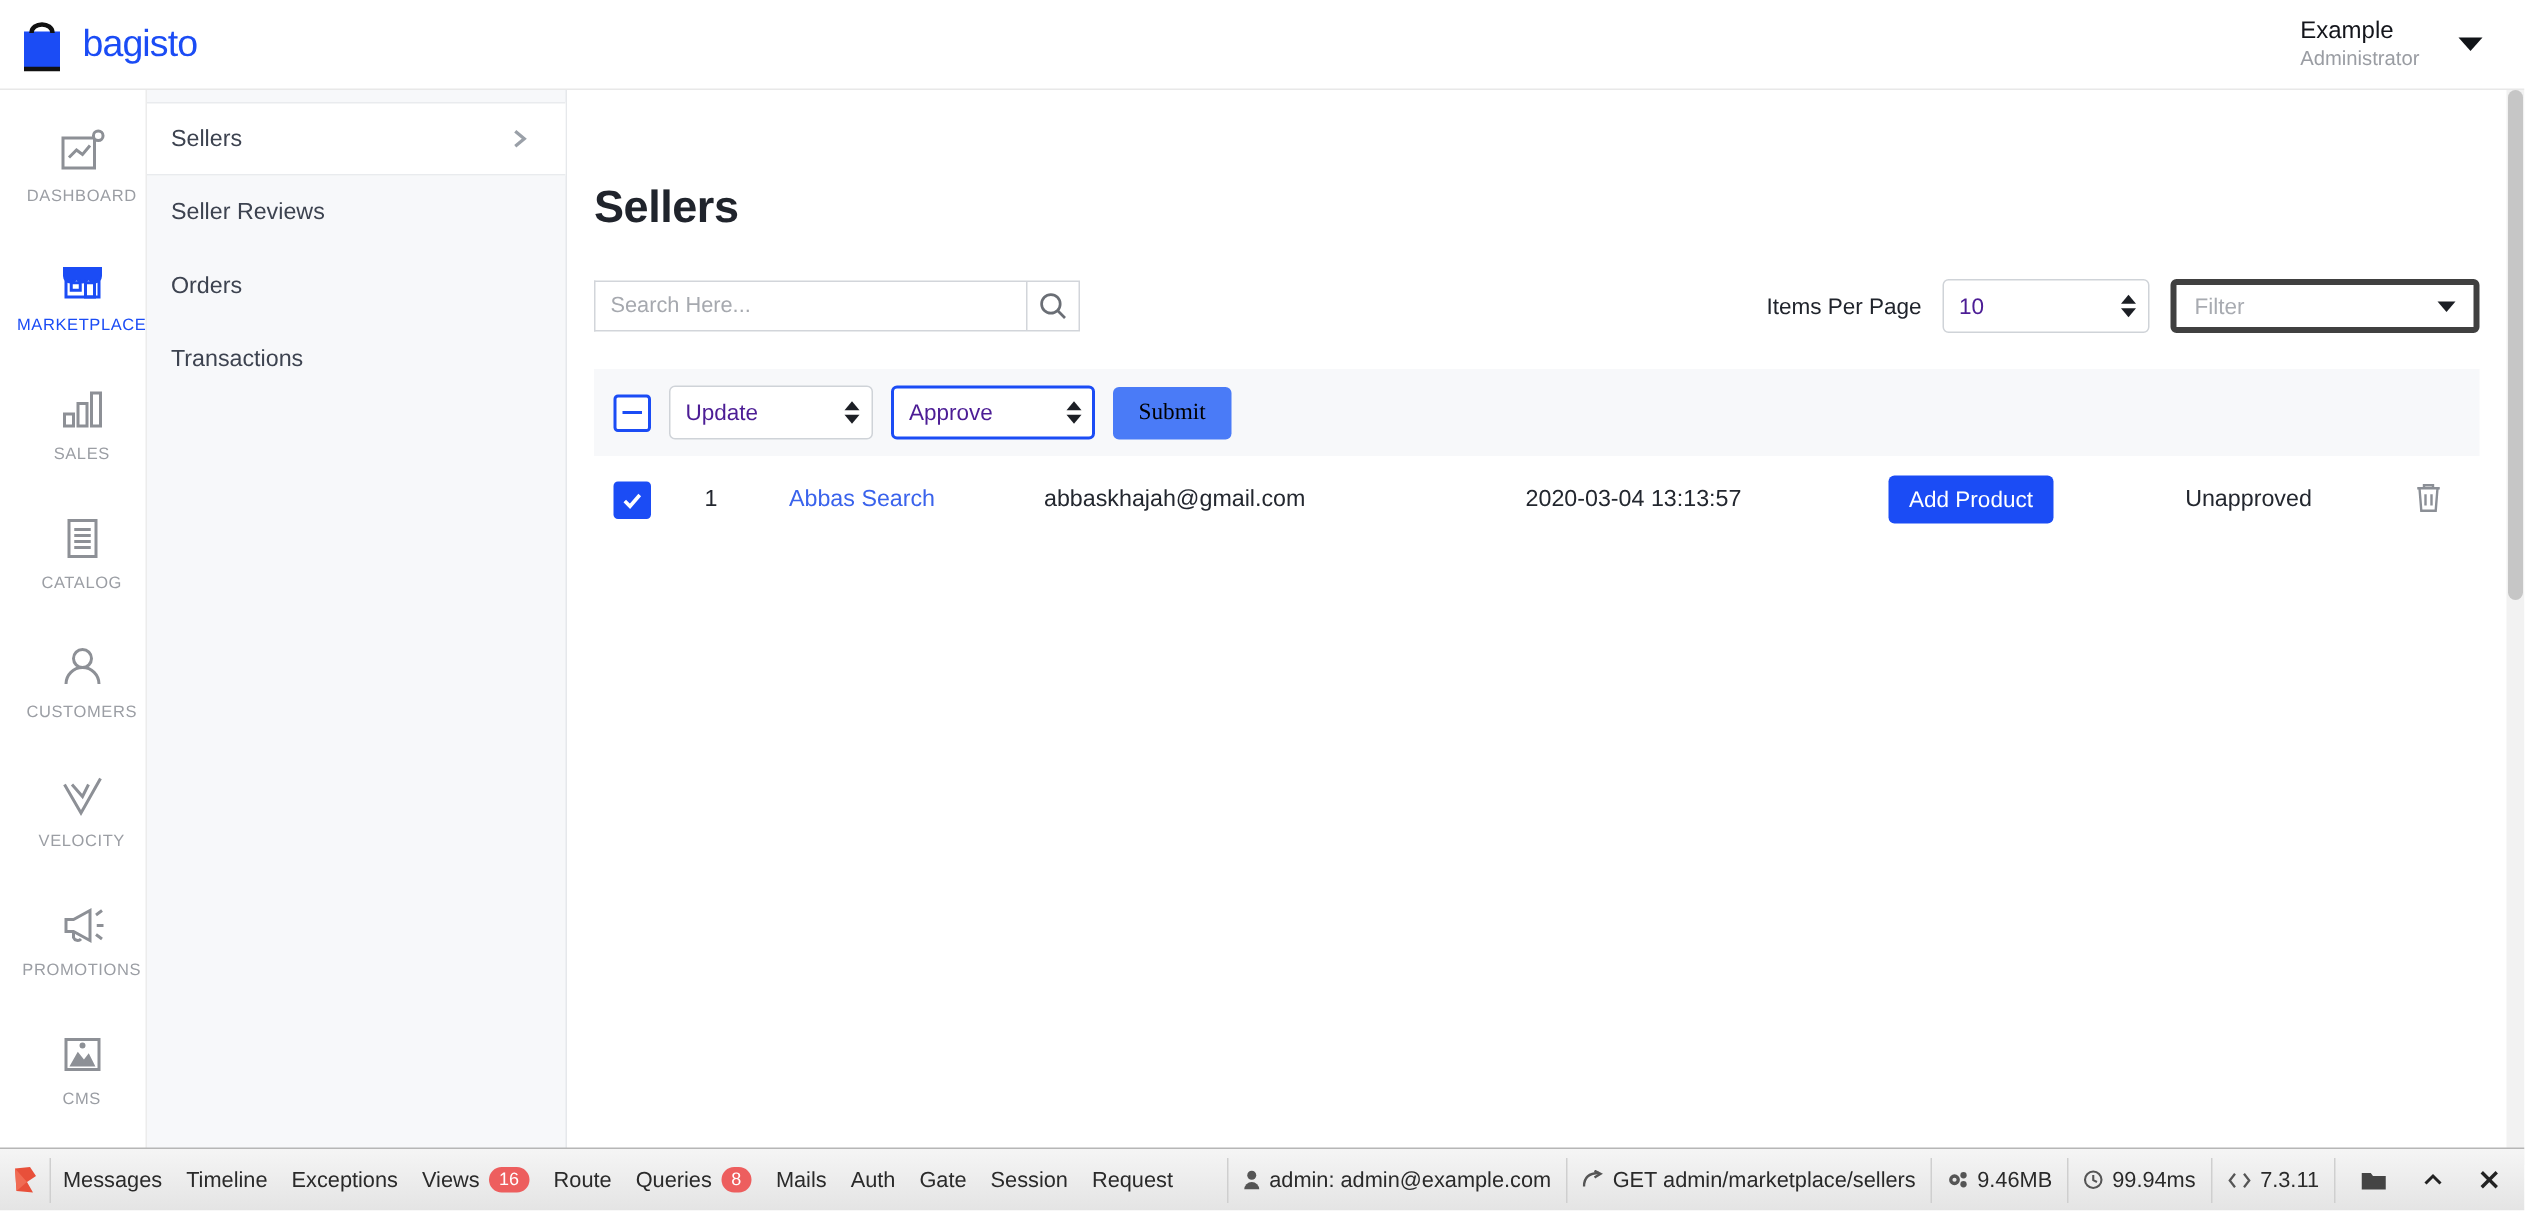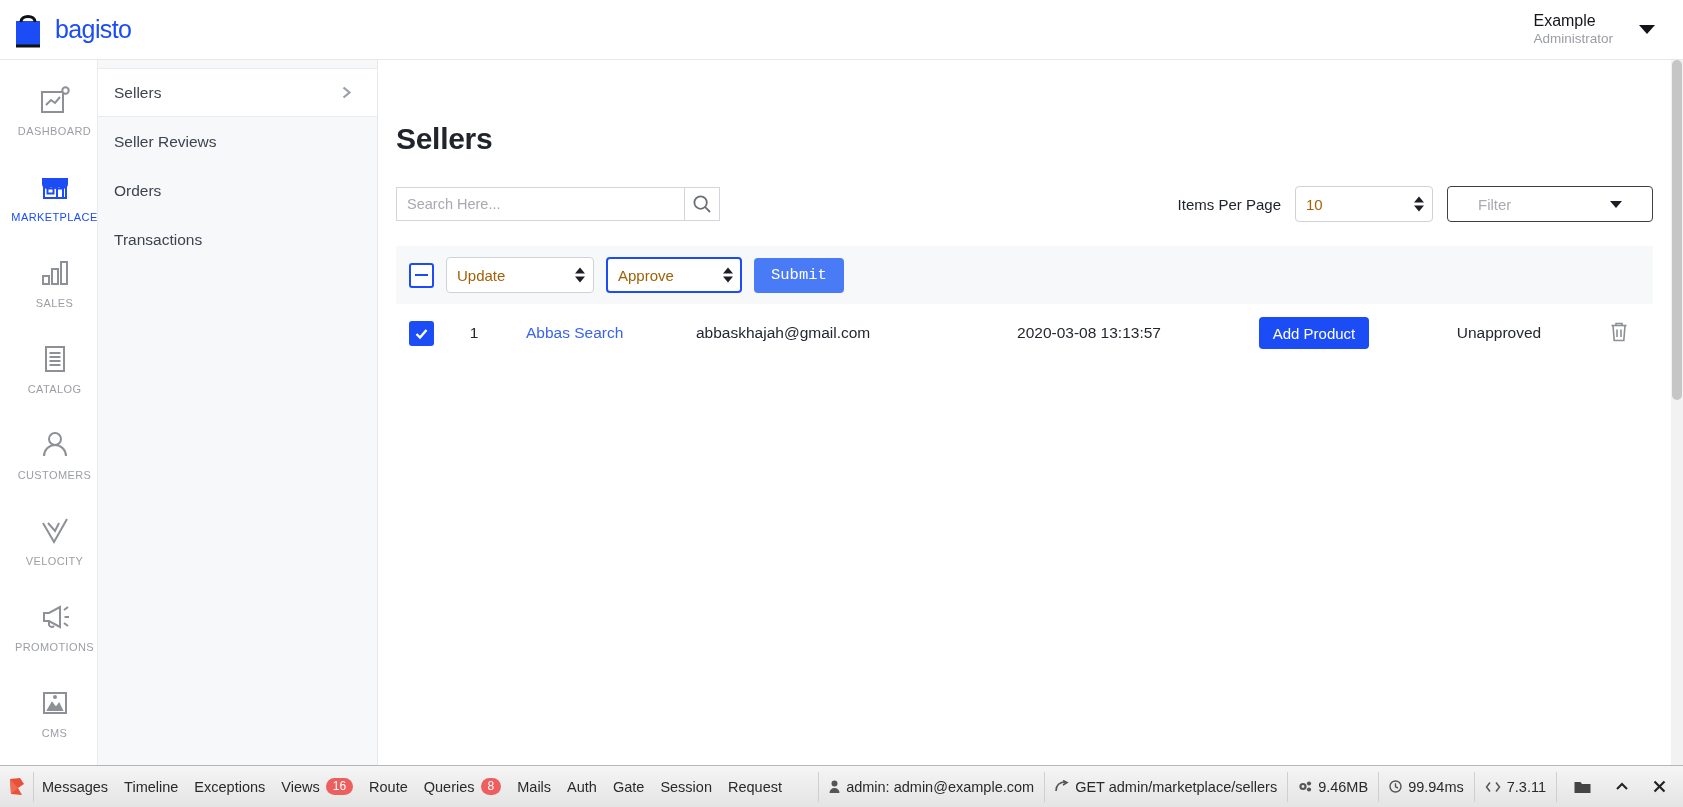--- a/index.html
+++ b/index.html
@@ -116,40 +116,40 @@
     width: 36px; height: 34px; background: #fff;
     border: 1px solid #d2d5da; cursor: pointer;
     display: flex; align-items: center; justify-content: center;
   }
   .toolbar-right {
     margin-left: auto; display: flex; align-items: center; gap: 14px;
   }
   .ipp-label { font-size: 15px; color: #20242c; }
   .sel-native {
     height: 36px; border: 1px solid #cfd3d8; border-radius: 4px;
-    background: #fff; font-size: 15px; color: #a16207;
+    background: #fff; font-size: 15px; color: #4c1d95;
     padding: 0 26px 0 10px;
     font-family: "Liberation Sans", sans-serif;
     -webkit-appearance: none; appearance: none;
     cursor: pointer; outline: none;
   }
   .sel-wrap { position: relative; display: inline-block; }
   .spinner-arrows {
     position: absolute; right: 9px; top: 50%;
     transform: translateY(-50%); pointer-events: none;
     display: flex; flex-direction: column; gap: 3px;
   }
   .sp-up { width:0;height:0;border-left:5px solid transparent;border-right:5px solid transparent;border-bottom:6px solid #1c1f25; }
   .sp-dn { width:0;height:0;border-left:5px solid transparent;border-right:5px solid transparent;border-top:6px solid #1c1f25; }
   .ipp-select { width: 138px; }
   .filter-select {
     width: 206px; height: 36px;
-    border: 1px solid #404040; border-radius: 4px;
+    border: 4px solid #404040; border-radius: 4px;
     background: #fff; display: flex; align-items: center;
-    padding: 0 30px; cursor: pointer;
+    padding: 0 12px; cursor: pointer;
   }
   .filter-text { font-size: 15px; color: #a8abb1; flex: 1; }
   .filter-caret {
     width: 0; height: 0;
     border-left: 6px solid transparent;
     border-right: 6px solid transparent;
     border-top: 7px solid #1c1f25;
   }
 
   
@@ -160,28 +160,28 @@
     display: flex; align-items: center;
     padding-left: 13px; gap: 12px;
   }
   .cb-indeterminate {
     width: 25px; height: 25px;
     border: 2px solid #1b4cf5; border-radius: 3px;
     background: #fff; cursor: pointer;
     display: flex; align-items: center; justify-content: center;
   }
   .cb-indeterminate .bar { width: 13px; height: 2.5px; background: #1b4cf5; }
-  .sel-update { width: 148px; }
+  .sel-update { width: 136px; }
   .sel-approve { width: 136px; border-color: #1b4cf5; border-width: 2px; }
   .submit-btn {
     height: 35px; padding: 0 17px;
-    background: #4a7bf7; color: #ffffff;
+    background: #4a7bf7; color: #000000;
     border: none; border-radius: 4px;
     font-size: 15.5px; cursor: pointer;
-    font-family: Liberation Mono, monospace;
+    font-family: Liberation Serif, serif;
   }
 
   
   .table-area { margin: 0 18px; }
   .trow {
     display: flex; align-items: center;
     height: 58px; background: #fff;
   }
   .td { font-size: 15.5px; color: #23272f; }
   .td-cb { width: 46px; display: flex; justify-content: flex-start; padding-left: 13px; }
@@ -442,21 +442,21 @@
             <svg width="17" height="17" viewBox="0 0 17 17" fill="none" stroke="#fff" stroke-width="2.4">
               <polyline points="3.5,9 7,12.5 13.5,5"></polyline>
             </svg>
           </div>
         </div>
         <div class="td td-id">1</div>
         <div class="td td-name">
           <a href="#">Abbas Search</a>
         </div>
         <div class="td td-email">abbaskhajah@gmail.com</div>
-        <div class="td td-date">2020-03-08 13:13:57</div>
+        <div class="td td-date">2020-03-04 13:13:57</div>
         <div class="td td-action">
           <button class="add-product-btn">Add Product</button>
         </div>
         <div class="td td-status">Unapproved</div>
         <div class="td td-del">
           <button class="del-btn">
             <svg width="22" height="24" viewBox="0 0 22 24" fill="none" stroke="#8b8f96" stroke-width="1.6">
               <path d="M3.5 5.5 h15"></path>
               <path d="M8 5.5 v-2 h6 v2"></path>
               <path d="M5 5.5 l1.2 15 h9.6 l1.2 -15"></path>

